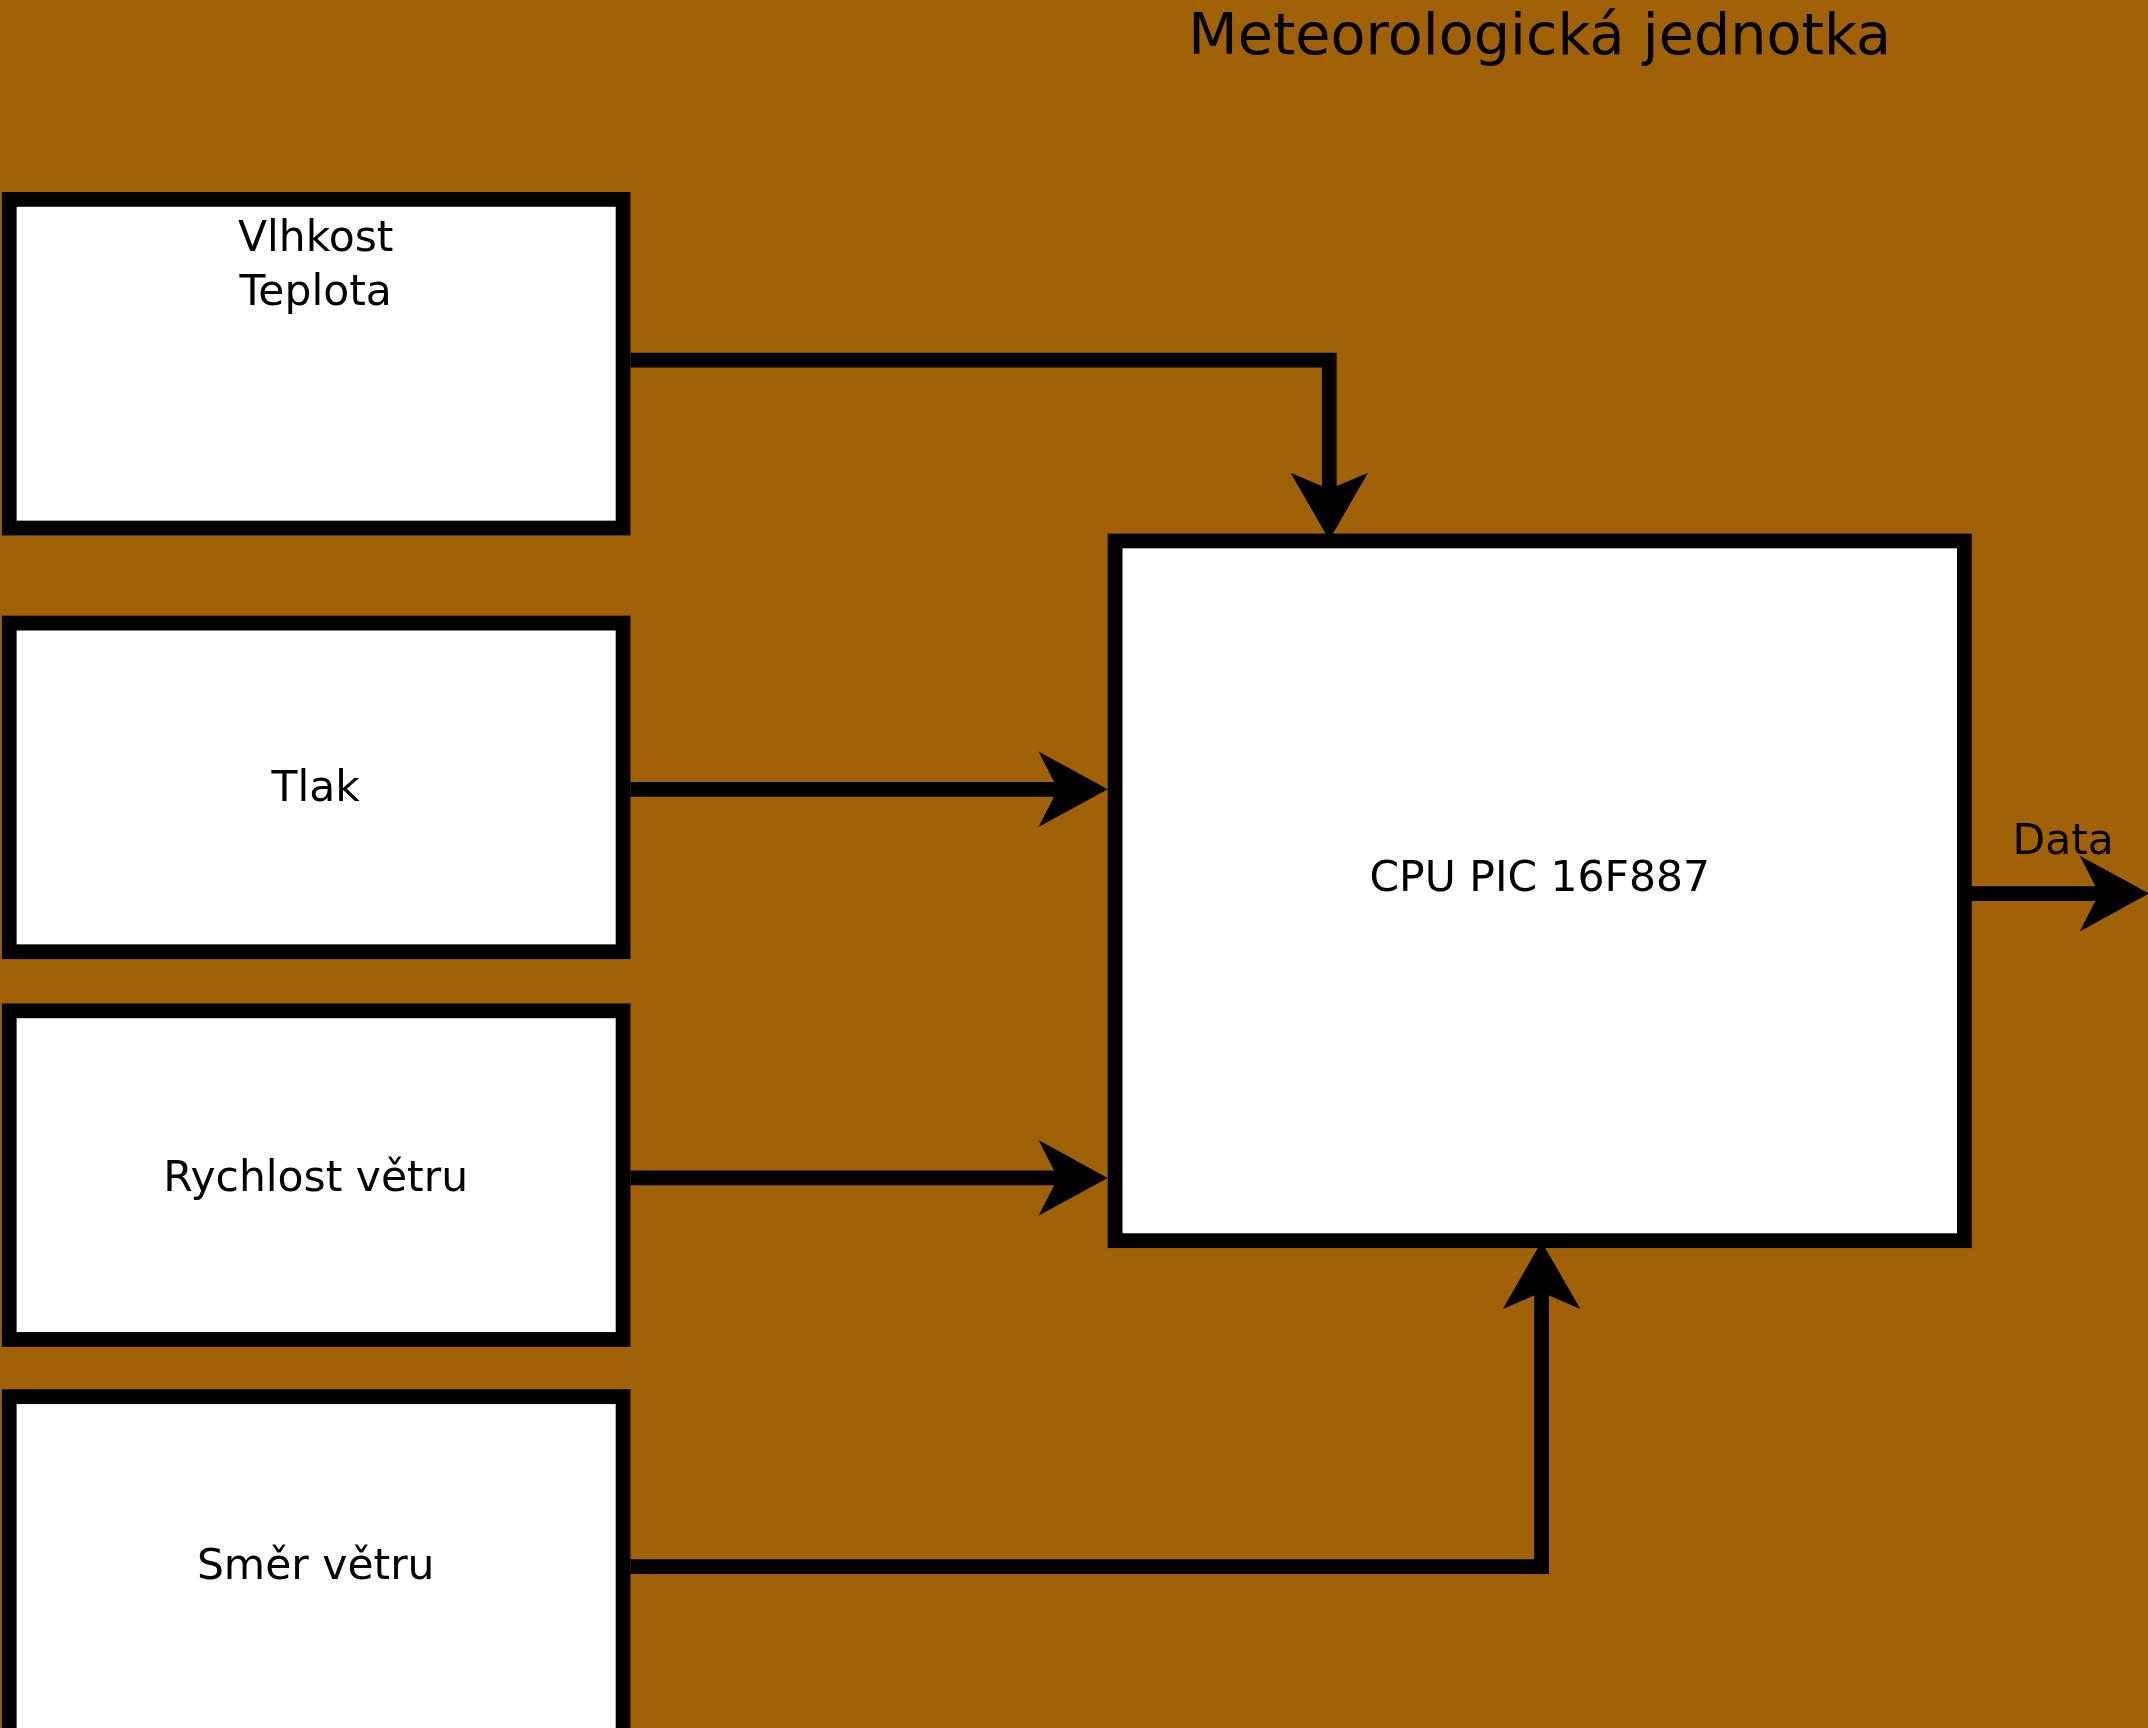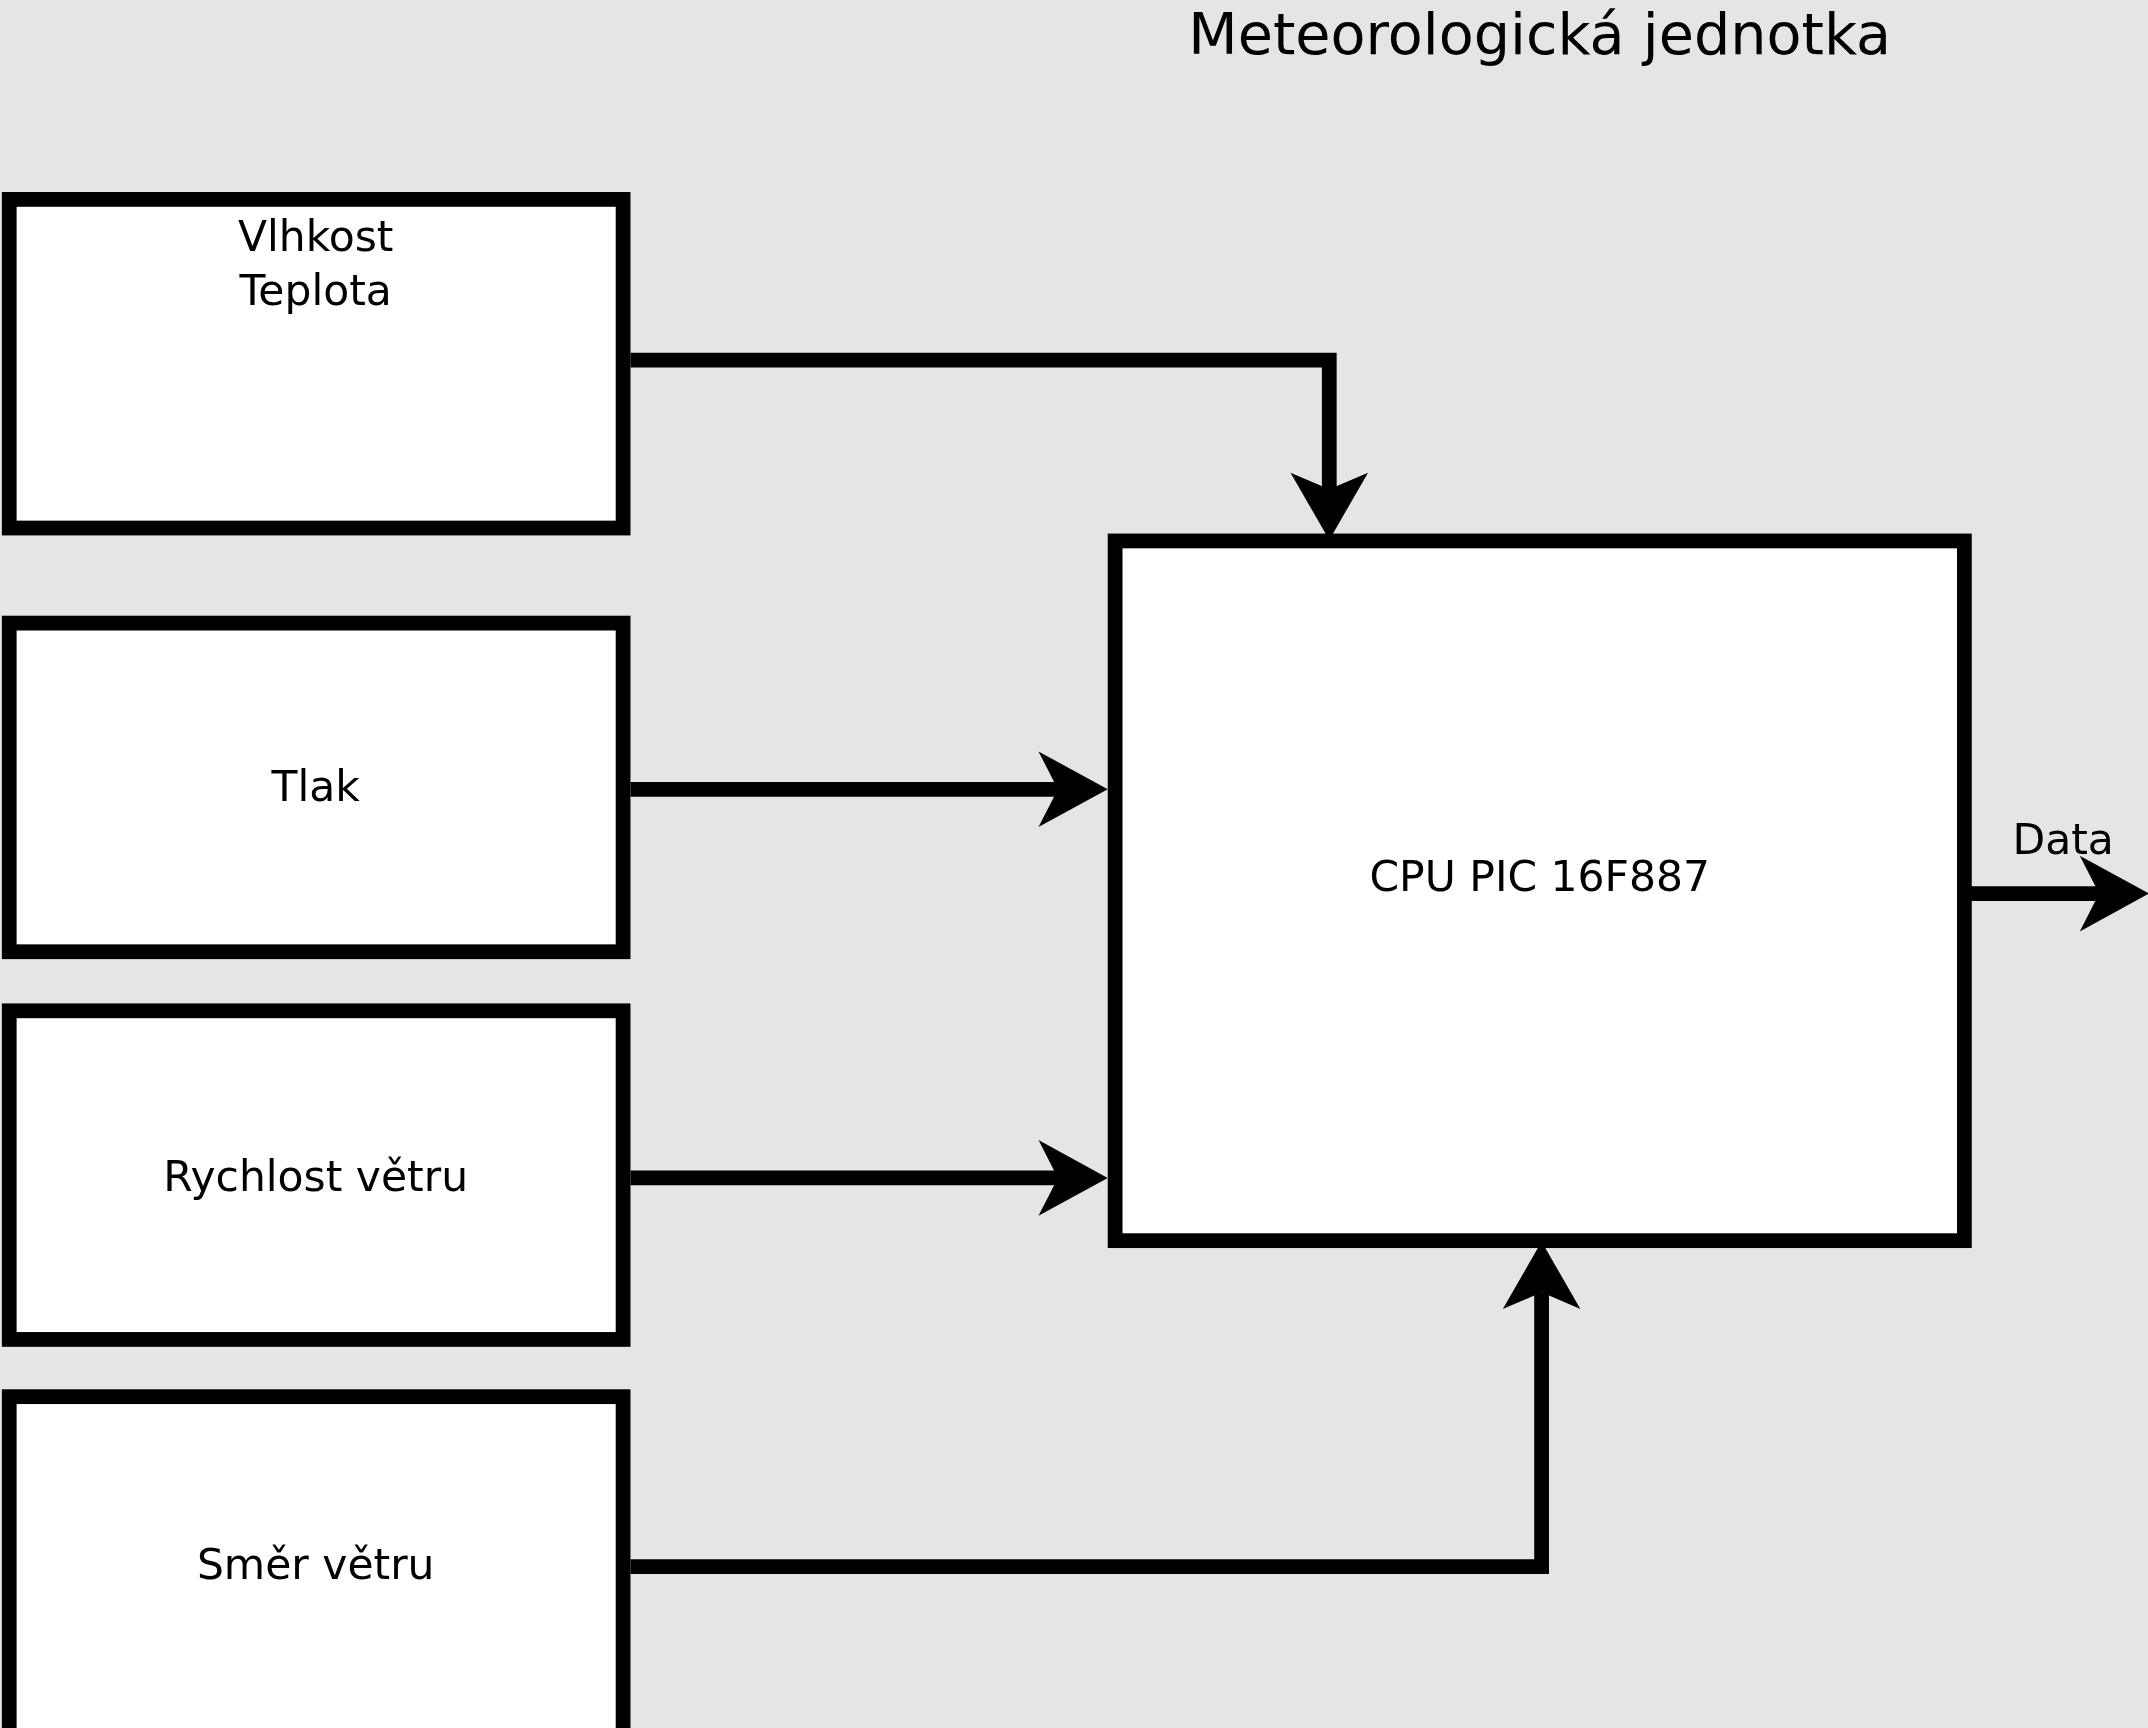--- a/index.html
+++ b/index.html
@@ -10,21 +10,21 @@
   body {
     width: 2149px;
     height: 1729px;
     overflow: hidden;
     font-family: "DejaVu Sans", sans-serif;
   }
   #diagram-root {
     position: relative;
     width: 2149px;
     height: 1729px;
-    background: #e5e5e5;
+    background: #a16207;
   }
   svg.diagram-svg {
     position: absolute;
     top: 0;
     left: 0;
     width: 2149px;
     height: 1729px;
     display: block;
   }
   .blk-rect {

